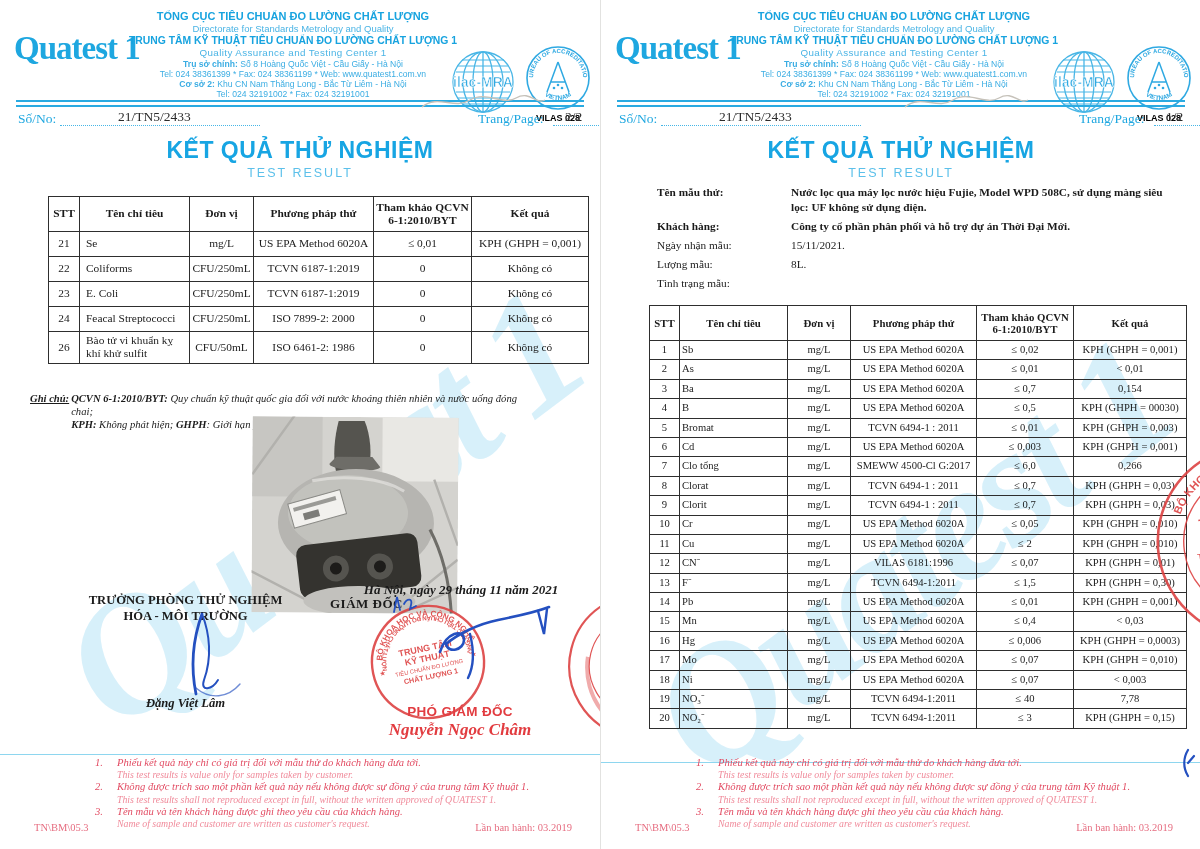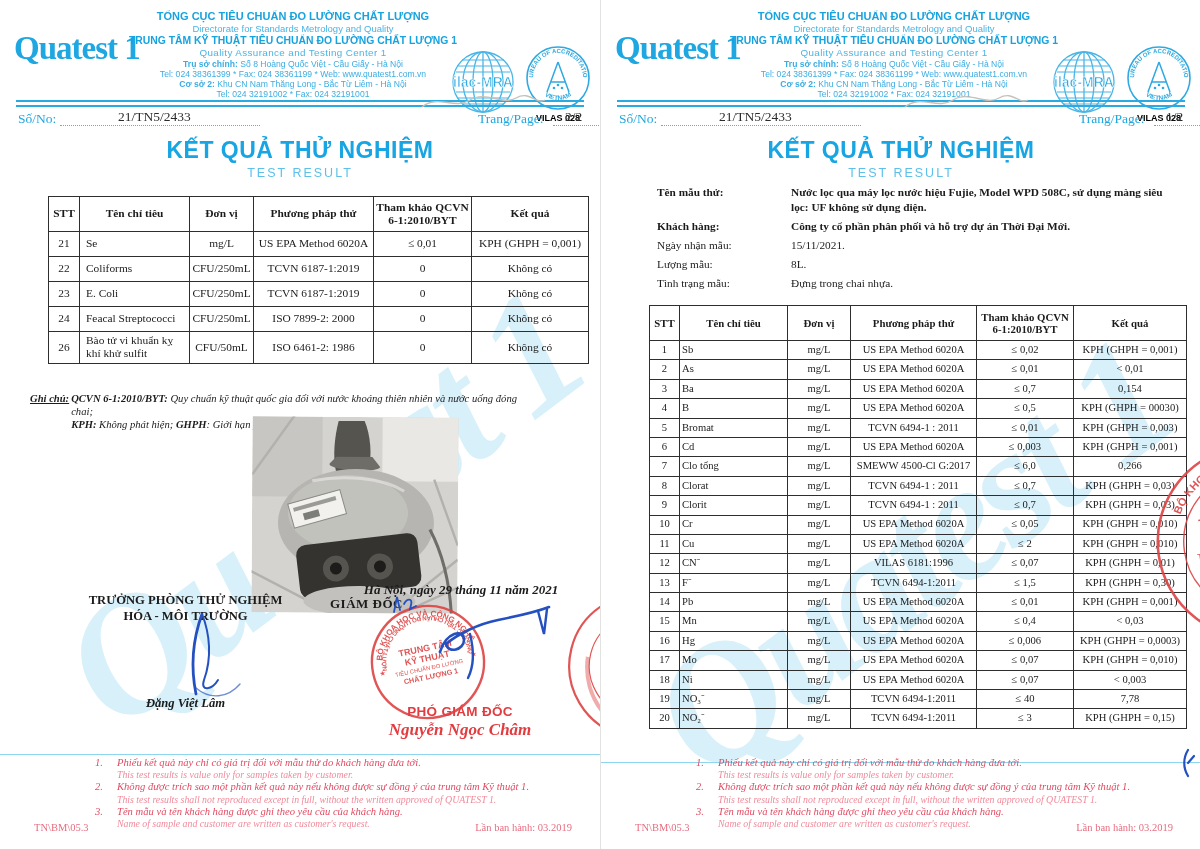--- a/index.html
+++ b/index.html
@@ -440,21 +440,20 @@
         <div class="info-row">
           <span class="info-label">Ngày nhận  mẫu:</span>
           <span class="info-value">15/11/2021.</span>
         </div>
         <div class="info-row">
           <span class="info-label">Lượng mẫu:</span>
           <span class="info-value">8L.</span>
         </div>
         <div class="info-row">
           <span class="info-label">Tình trạng mẫu:</span>
-          <span class="info-value">Đựng trong chai nhựa.</span>
         </div>
       </div>
 
     <table class="tbl" id="tblR">
       <colgroup>
           <col style="width:30px">
           <col style="width:108px">
           <col style="width:63px">
           <col style="width:126px">
           <col style="width:97px">

